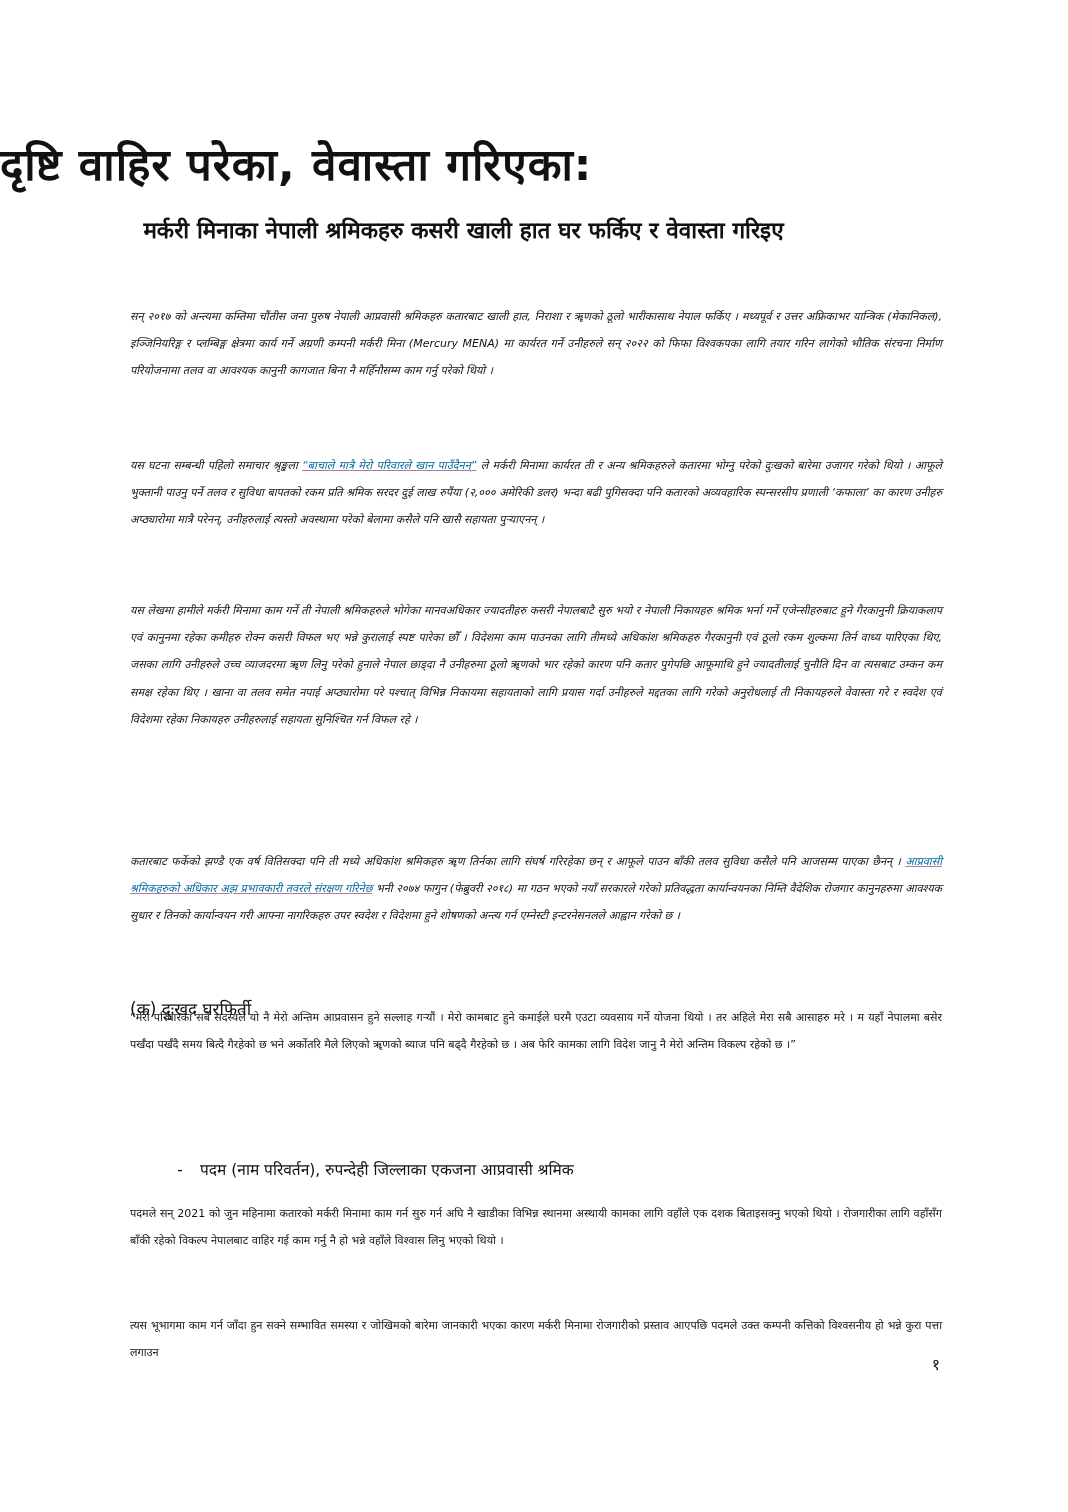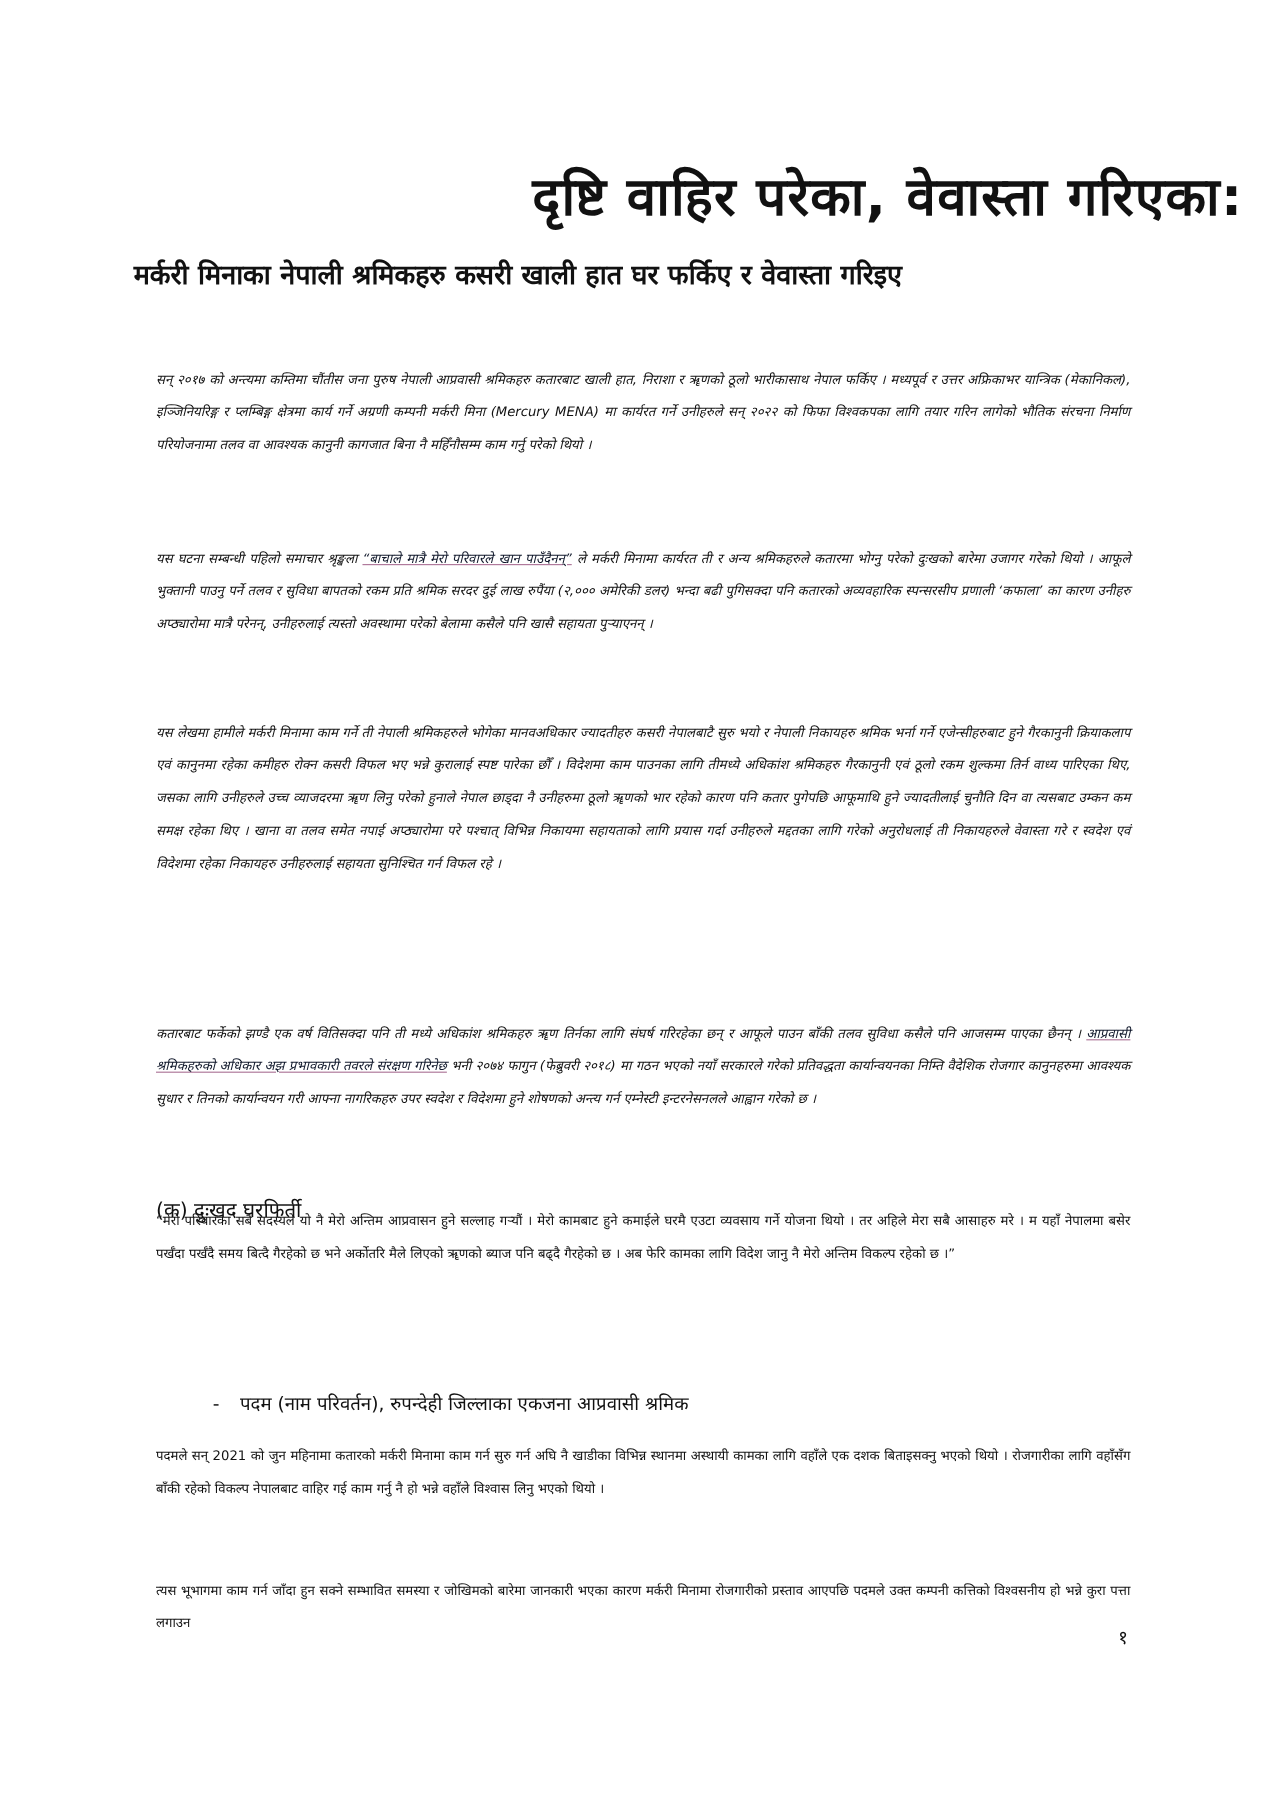--- a/index.html
+++ b/index.html
@@ -1,28 +1,28 @@
 <!DOCTYPE html>
 <html><head>
 <meta charset="utf-8">
 <style>
   html, body { margin: 0; padding: 0; background: #ffffff; }
   body { width: 1068px; height: 1512px; position: relative; overflow: hidden;
          font-family: "DejaVu Sans", sans-serif; color: #111; }
   .page { position: absolute; left: 0; top: 0; width: 1068px; height: 1512px; }
-  .title { position: absolute; left: 0; width: 1036px; top: 135px; text-align: right;
+  .title { position: absolute; left: 0; width: 1036px; top: 135px; text-align: left;
            font-family: "DejaVu Sans", sans-serif; font-weight: bold; font-size: 44px;
            letter-spacing: 1px; line-height: 60px; }
   .subtitle { position: absolute; left: 0; width: 863px; top: 213px; text-align: center;
               font-family: "DejaVu Sans", sans-serif; font-weight: bold; font-size: 22.5px;
-              line-height: 34px; }
+              line-height: 34px; padding-left: 32px; }
   .para { position: absolute; left: 130px; width: 812px; font-size: 11px; line-height: 27.2px;
           text-align: justify; text-align-last: left; margin: 0; }
   .para.italic { font-style: italic; }
-  .link { color: #0f172a; text-decoration: underline; text-decoration-color: #b07a9c; font-style: italic; margin-top: 20px; }
+  .link { color: #0369a1; text-decoration: underline; text-decoration-color: #b07a9c; font-style: italic; margin-top: 20px; }
   .section-heading { position: absolute; left: 130px; top: 996px; font-size: 17px; line-height: 27px; }
   .attribution { position: absolute; left: 160px; top: 1157px; font-size: 15.5px; line-height: 27px; text-align: center; }
   .attribution .dash { display: inline-block; width: 40px; }
   .page-number { position: absolute; right: 128px; top: 1353px; font-size: 16px; }
 </style>
 </head>
 <body>
 
 <div class="page">
 

